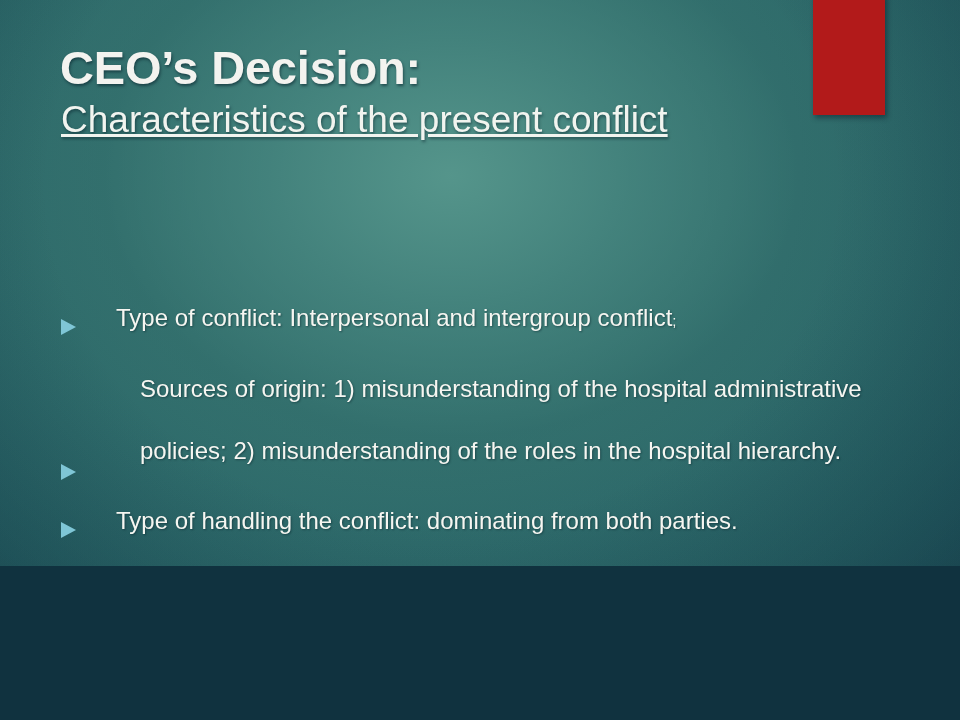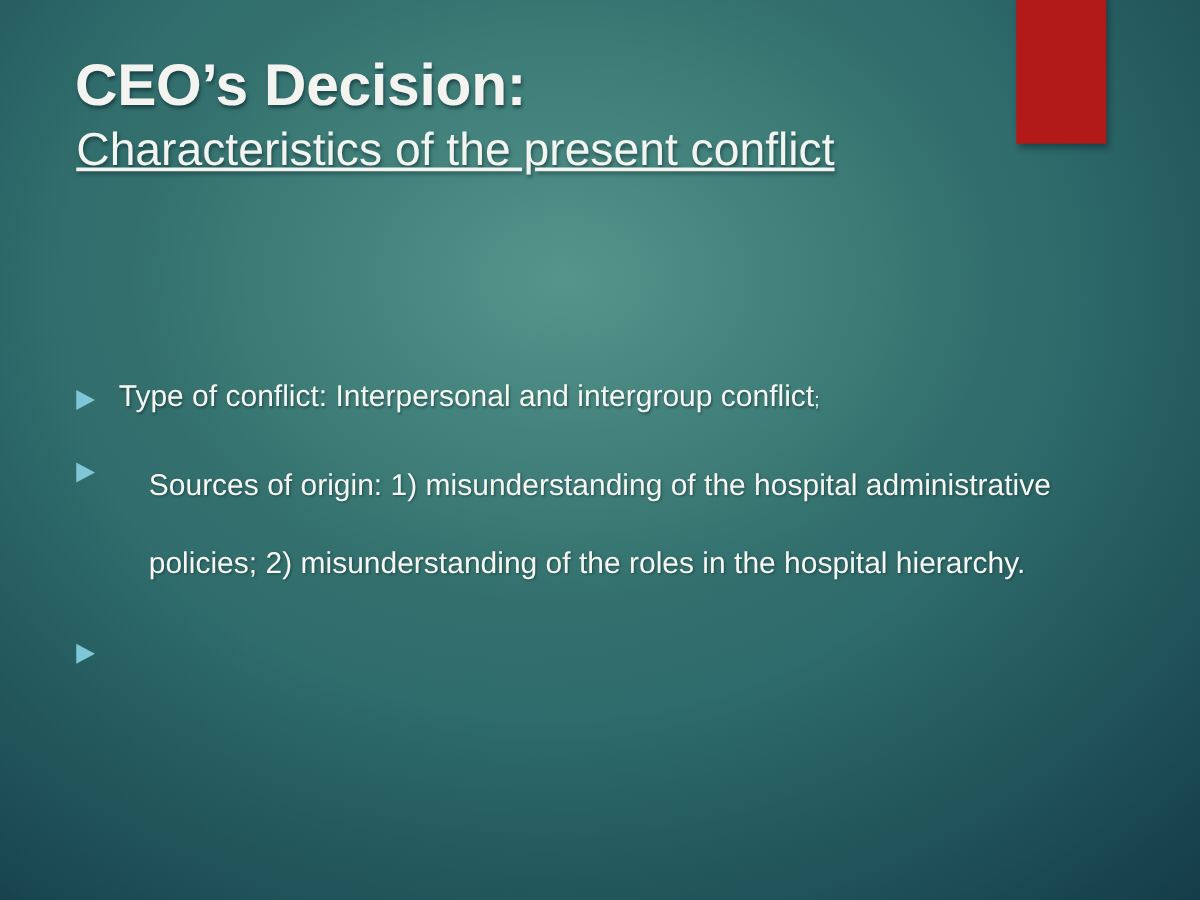--- a/index.html
+++ b/index.html
@@ -3,21 +3,21 @@
 <meta charset="utf-8">
 <style>
   html, body {
     margin: 0;
     padding: 0;
     background: #10323f;
   }
   #slide {
     position: relative;
     width: 960px;
-    height: 720px;
+    height: 566px;
     overflow: hidden;
     font-family: "Liberation Sans", sans-serif;
     
     background-color: #2d6a68;
     background-image:
       radial-gradient(ellipse 560px 420px at 47% 31%, rgba(86,150,140,0.95) 0%, rgba(70,133,127,0.75) 32%, rgba(47,104,104,0.35) 62%, rgba(28,76,86,0.05) 88%),
       radial-gradient(ellipse 1180px 980px at 44% 30%, #3f7f78 0%, #357470 26%, #286367 52%, #1d4d5c 76%, #143a4b 100%);
   }
   
   #vignette {
@@ -69,22 +69,23 @@
 
   
   #body-list {
     position: absolute;
     left: 60px;
     top: 300px;
     width: 850px;
   }
   .bullet-item {
     display: flex;
-    align-items: flex-start;
+    align-items: flex-end;
     margin-bottom: 22px;
+    gap: 21px;
   }
   .bullet-item:last-child { margin-bottom: 0; }
   .bullet-marker {
     flex: 0 0 auto;
     width: 35px;
     padding-top: 11px;
     line-height: 0;
   }
   .bullet-marker svg { display: block; }
   .bullet-text {
@@ -138,16 +139,17 @@
       </span>
       <span class="bullet-text">Sources of origin: 1) misunderstanding of the hospital administrative policies; 2) misunderstanding of the roles in the hospital hierarchy.</span>
     </div>
 
     <div class="bullet-item">
       <span class="bullet-marker">
         <svg width="17" height="18" viewBox="0 0 17 18" aria-hidden="true">
           <polygon points="1,1 16,9 1,17" fill="#7fc6d6"></polygon>
         </svg>
       </span>
+      <span class="bullet-text">Type of handling the conflict: dominating from both parties.</span>
     </div>
 
   </div>
 </div>
 
 </body></html>

